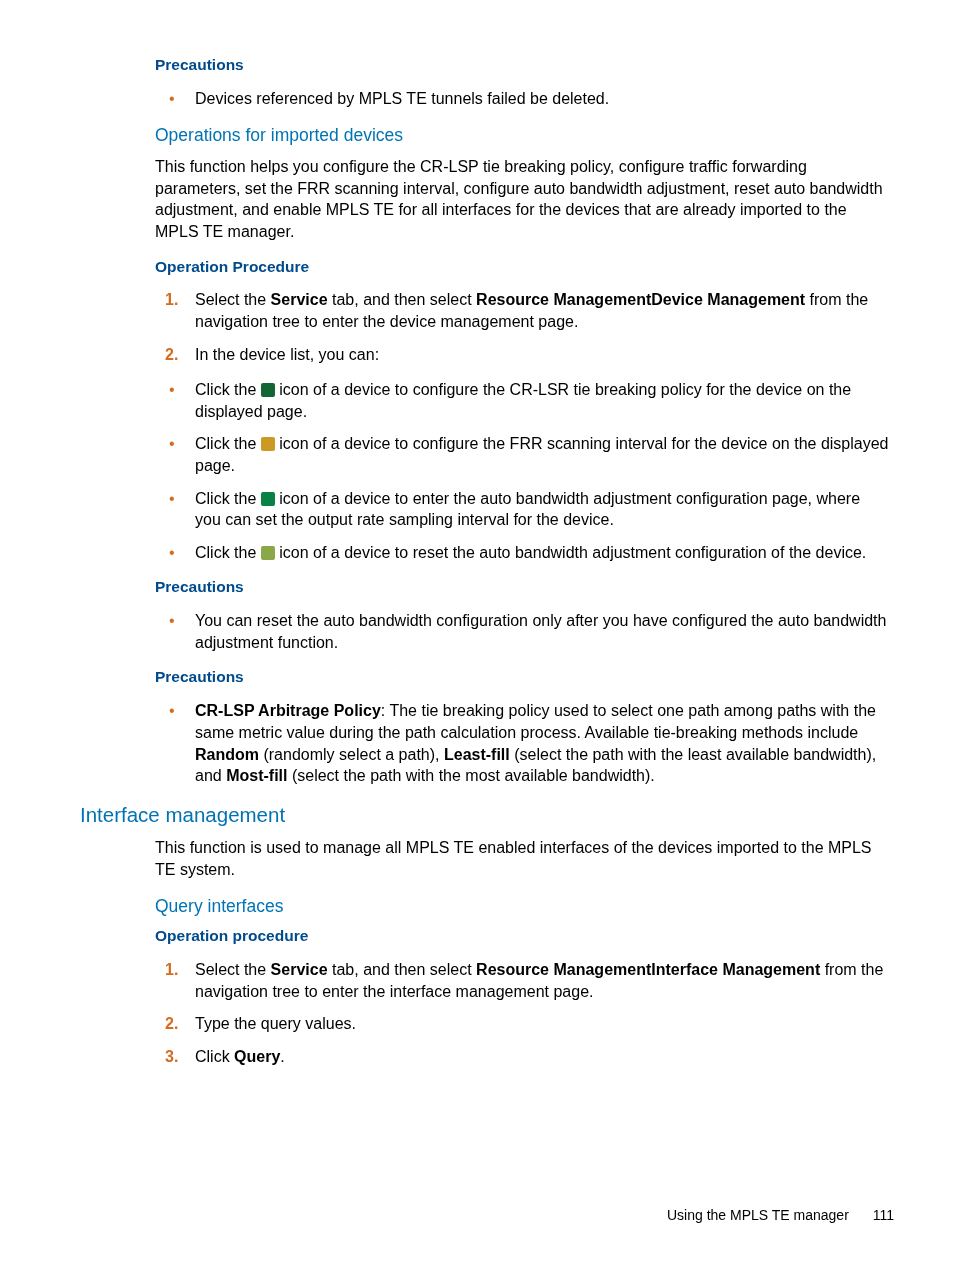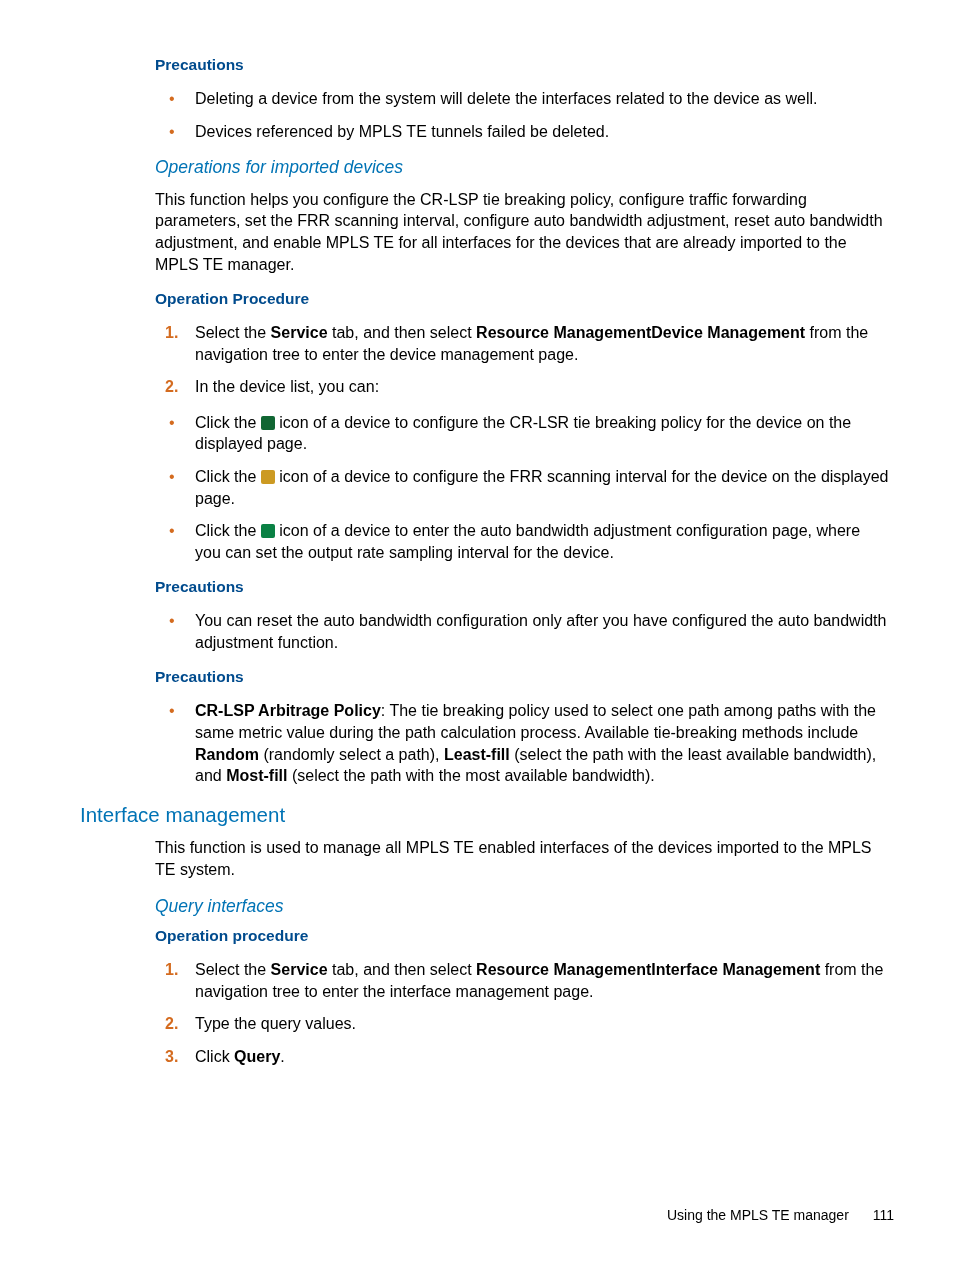--- a/index.html
+++ b/index.html
@@ -29,21 +29,20 @@
     color: #004b8d;
     font-weight: bold;
     font-size: 15.5px;
     margin: 0 0 12px 0;
   }
   .h-blue {
     color: #0073b5;
     font-size: 17.5px;
     font-weight: normal;
     margin: 0 0 8px 0;
-    font-style: italic;
   }
   .h2-left {
     color: #0073b5;
     font-size: 20.5px;
     font-weight: normal;
     margin: 0 0 8px 0;
     margin-left: -75px;
   }
   p.body {
     margin: 9px 0 14px 0;
@@ -107,21 +106,20 @@
   .footer .pn { margin-left: 20px; }
 </style>
 </head>
 <body>
 
 <div class="page">
   <div class="content">
 
     <p class="h-blue-bold">Precautions</p>
     <ul class="bullets">
-      <li>Deleting a device from the system will delete the interfaces related to the device as well.</li>
       <li>Devices referenced by MPLS TE tunnels failed be deleted.</li>
     </ul>
 
     <p class="h-blue">Operations for imported devices</p>
     <p class="body">This function helps you configure the CR-LSP tie breaking policy, configure traffic forwarding parameters, set the FRR scanning interval, configure auto bandwidth adjustment, reset auto bandwidth adjustment, and enable MPLS TE for all interfaces for the devices that are already imported to the MPLS TE manager.</p>
 
     <p class="h-blue-bold">Operation Procedure</p>
     <ol class="nums">
       <li>
         <span>Select the </span><span class="bold">Service</span><span> tab, and then select </span><span class="bold">Resource Management</span><span class="bold">Device Management</span><span> from the navigation tree to enter the device management page.</span>
@@ -130,20 +128,23 @@
     </ol>
     <ul class="bullets">
       <li>
         <span>Click the </span><span class="icon i-b"></span><span> icon of a device to configure the CR-LSR tie breaking policy for the device on the displayed page.</span>
       </li>
       <li>
         <span>Click the </span><span class="icon i-f"></span><span> icon of a device to configure the FRR scanning interval for the device on the displayed page.</span>
       </li>
       <li>
         <span>Click the </span><span class="icon i-a"></span><span> icon of a device to enter the auto bandwidth adjustment configuration page, where you can set the output rate sampling interval for the device.</span>
+      </li>
+      <li>
+        <span>Click the </span><span class="icon i-r"></span><span> icon of a device to reset the auto bandwidth adjustment configuration of the device.</span>
       </li>
     </ul>
 
     <p class="h-blue-bold">Precautions</p>
     <ul class="bullets">
       <li>You can reset the auto bandwidth configuration only after you have configured the auto bandwidth adjustment function.</li>
     </ul>
 
     <p class="h-blue-bold">Precautions</p>
     <ul class="bullets">

